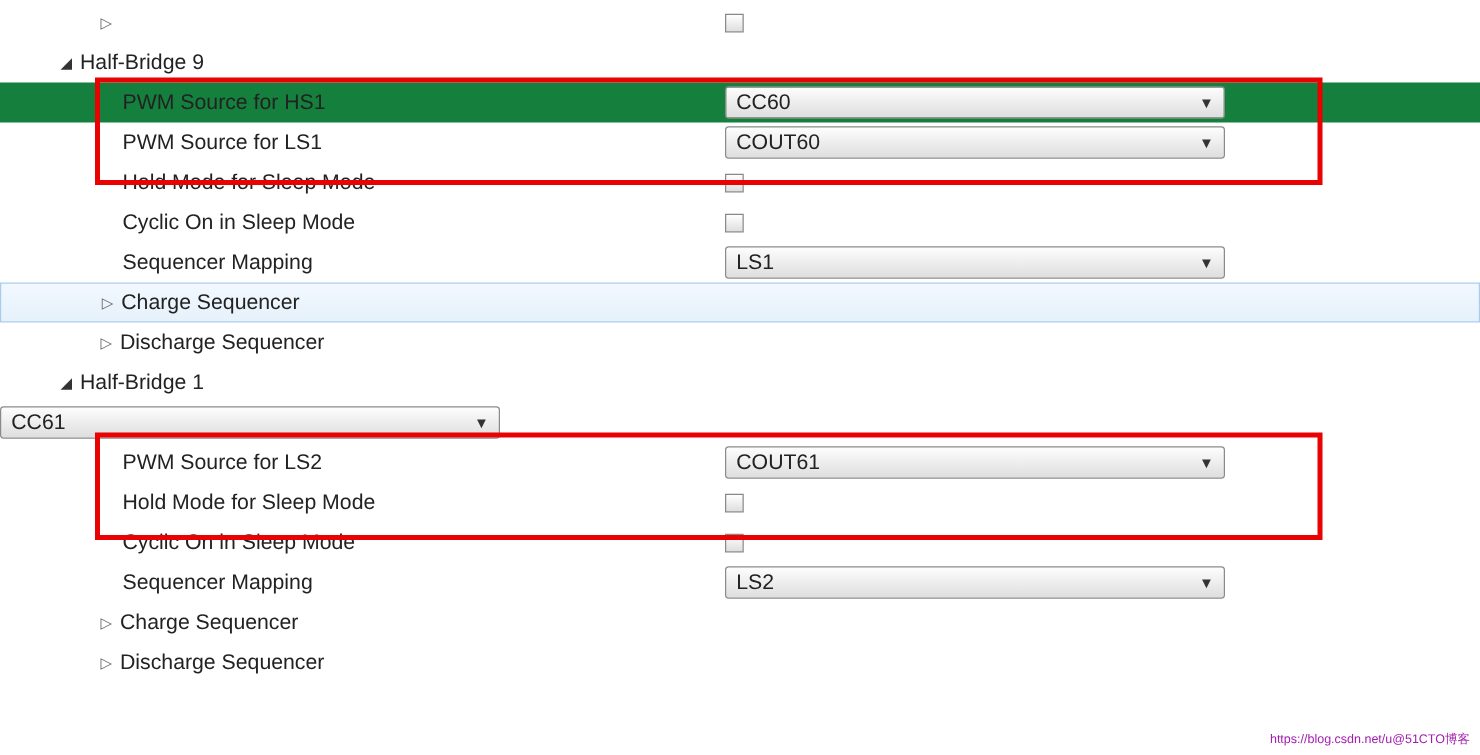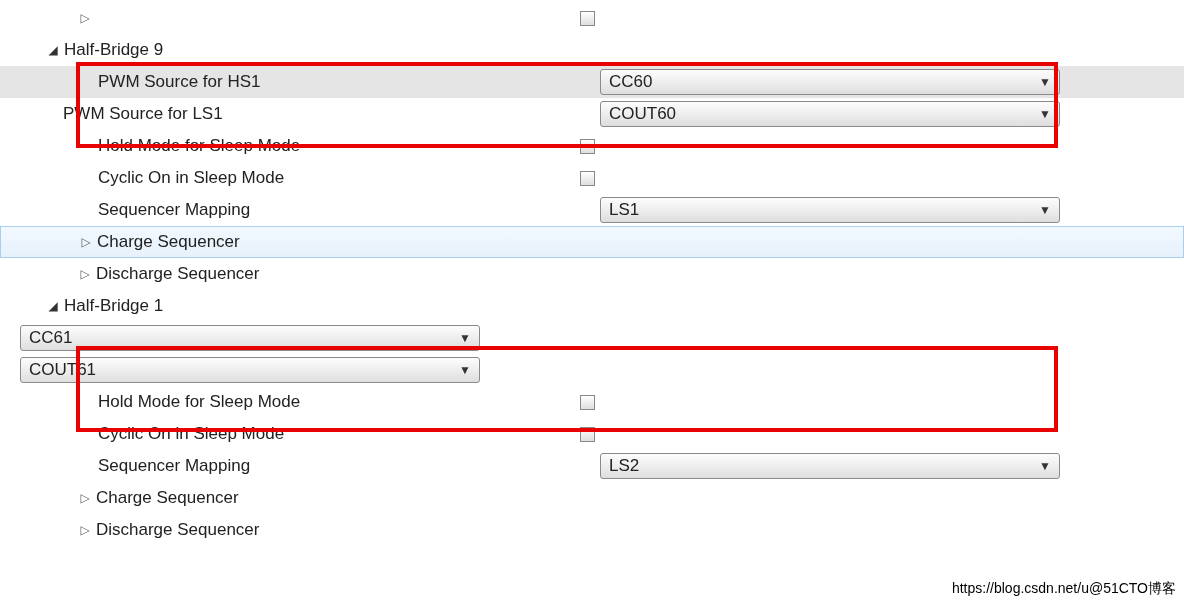--- a/index.html
+++ b/index.html
@@ -50,45 +50,44 @@
   display: inline-block;
   width: 15px;
   height: 15px;
   border: 1px solid #888;
   background: linear-gradient(#fff,#dedede);
 }
 .dropdown {
   display: flex;
   align-items: center;
   justify-content: space-between;
-  width: 460px;
+  width: 400px;
   height: 26px;
   padding: 0 8px 0 8px;
   background: linear-gradient(#fdfdfd,#dedede);
   border: 1px solid #8a8a8a;
   border-radius: 3px;
   cursor: pointer;
-  margin-left: 20px;
 }
 .dropdown .dd-text { color: #222; }
 .dropdown .dd-arrow {
   font-size: 12px;
   color: #333;
 }
 .highlight-box {
   position: absolute;
   border: 4px solid #e80202;
   pointer-events: none;
 }
 .watermark {
   position: absolute;
   right: 8px;
   bottom: 6px;
-  font-size: 14px;
-  color: #000000;
+  font-size: 10px;
+  color: #a21caf;
   pointer-events: none;
 }
 .container { position: relative; width: 1184px; height: 604px; }
 </style>
 </head>
 <body>
 
 <div class="container">
 
 <div class="tree">
@@ -103,34 +102,34 @@
   </div>
 
   <div class="row">
     <div class="cell-label" style="padding-left:46px">
       <span class="twisty open">◢</span>
       <span>Half-Bridge 9</span>
     </div>
     <div class="cell-value"></div>
   </div>
 
-  <div class="row" style="background:#e5e5e5">
+  <div class="row" style="background:#15803d">
     <div class="cell-label" style="padding-left:98px">
       <span>PWM Source for HS1</span>
     </div>
     <div class="cell-value">
       <div class="dropdown">
         <span class="dd-text">CC60</span>
         <span class="dd-arrow">▼</span>
       </div>
     </div>
   </div>
 
   <div class="row">
-    <div class="cell-label" style="padding-left:63px">
+    <div class="cell-label" style="padding-left:98px">
       <span>PWM Source for LS1</span>
     </div>
     <div class="cell-value">
       <div class="dropdown">
         <span class="dd-text">COUT60</span>
         <span class="dd-arrow">▼</span>
       </div>
     </div>
   </div>
 
@@ -191,20 +190,23 @@
   <div class="row">
     <div class="cell-value">
       <div class="dropdown">
         <span class="dd-text">CC61</span>
         <span class="dd-arrow">▼</span>
       </div>
     </div>
   </div>
 
   <div class="row">
+    <div class="cell-label" style="padding-left:98px">
+      <span>PWM Source for LS2</span>
+    </div>
     <div class="cell-value">
       <div class="dropdown">
         <span class="dd-text">COUT61</span>
         <span class="dd-arrow">▼</span>
       </div>
     </div>
   </div>
 
   <div class="row">
     <div class="cell-label" style="padding-left:98px">

